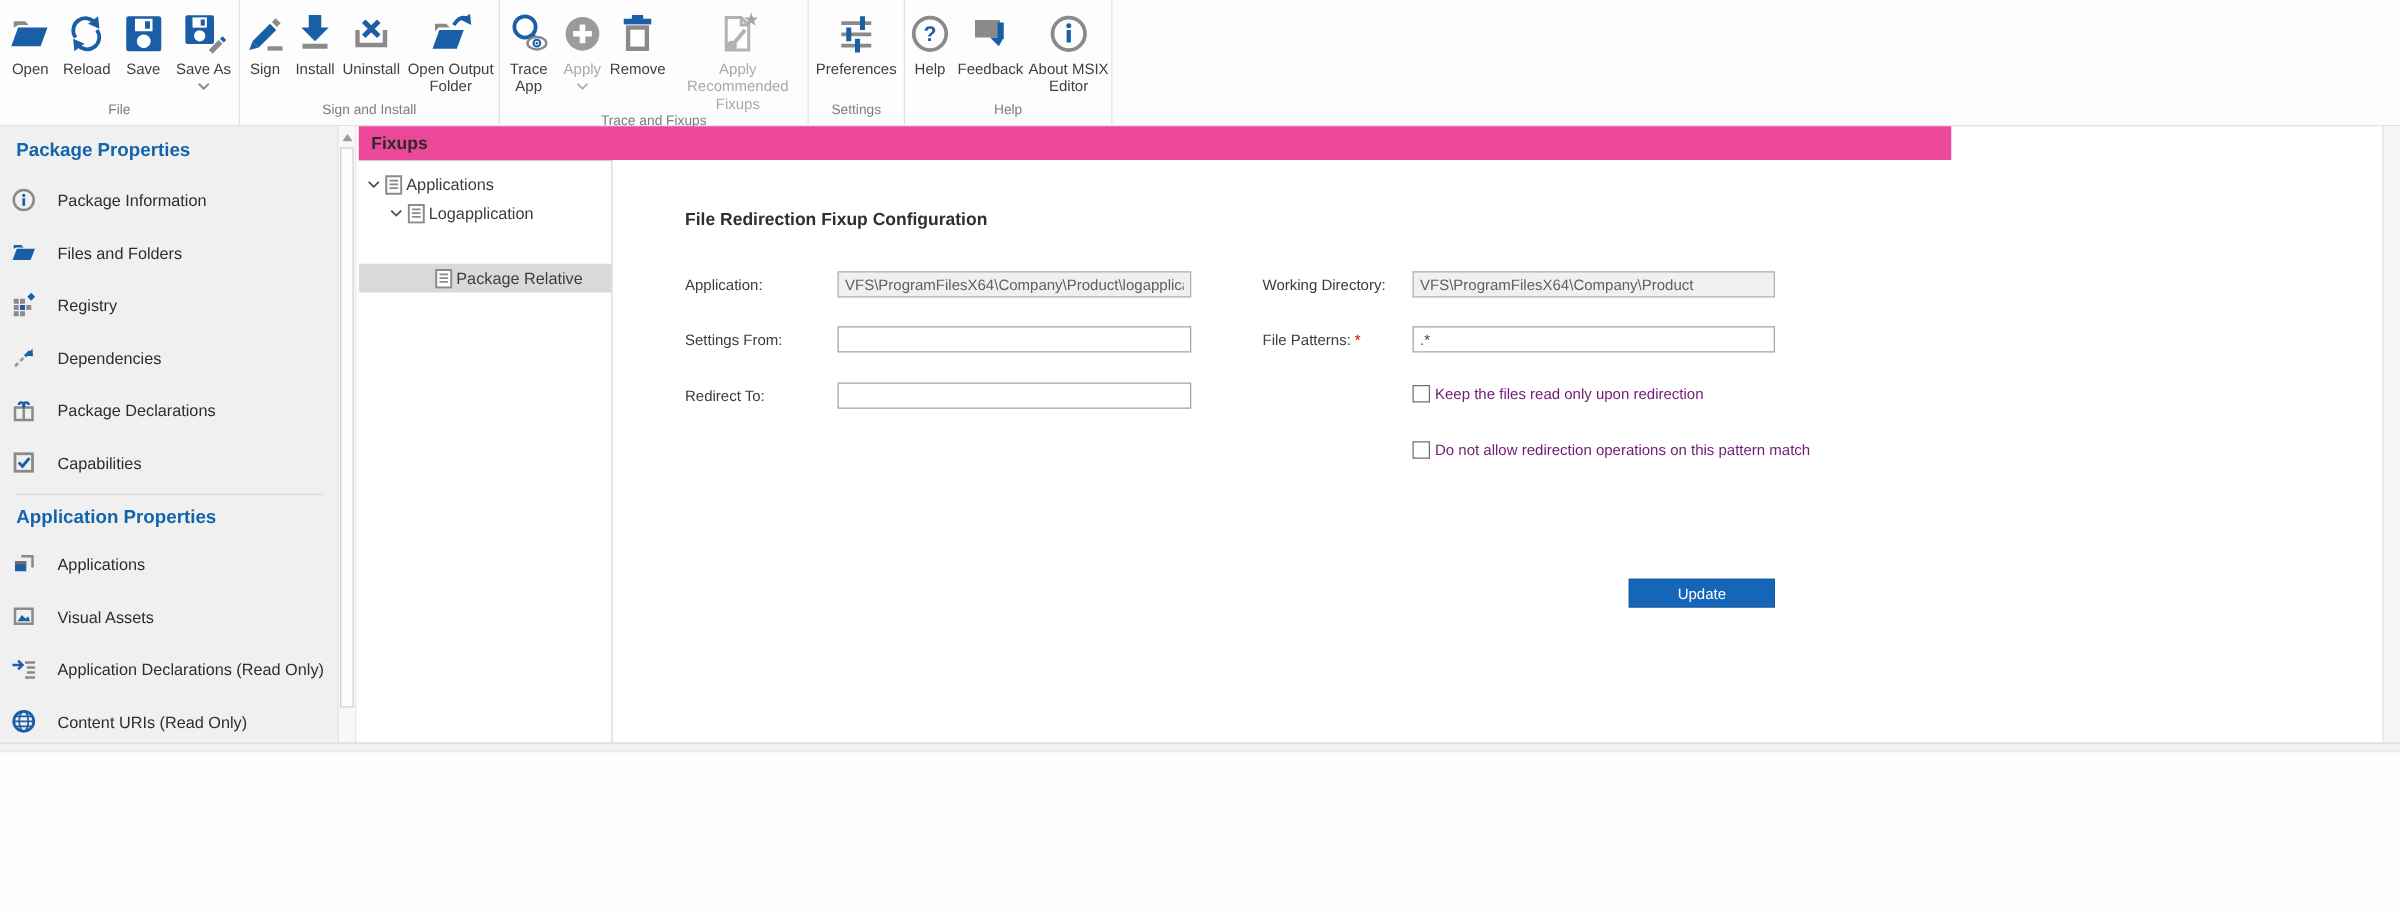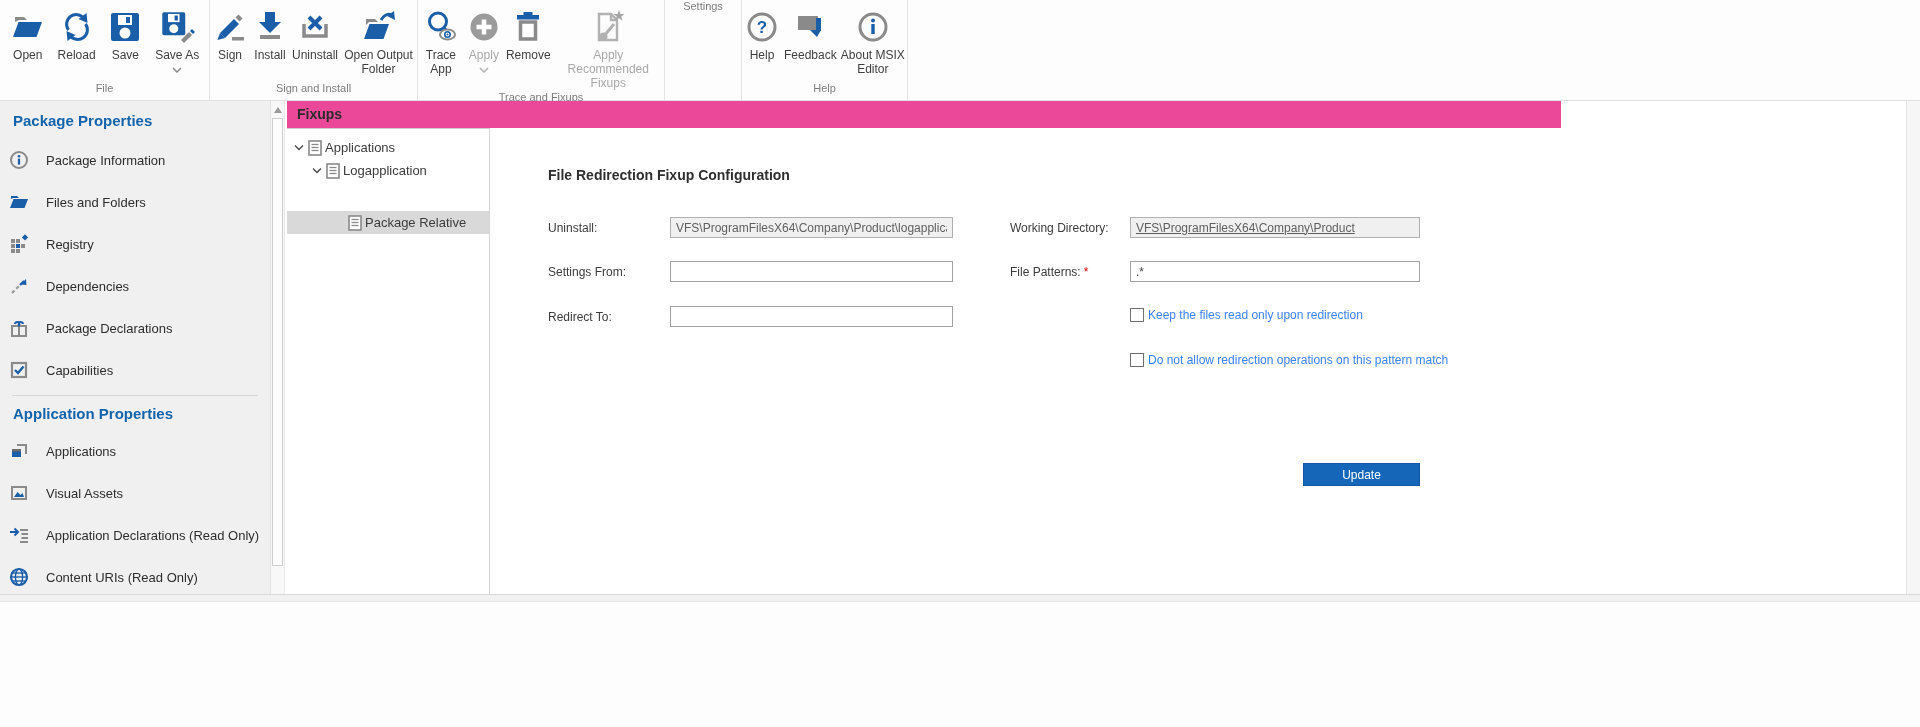--- a/index.html
+++ b/index.html
@@ -52,40 +52,40 @@
   .tchev { width:14px; display:flex; align-items:center; }
   .ticon { width:17px; display:flex; align-items:center; }
 
   .form-panel { position:absolute; top:128px; left:491px; width:1070px; height:466px; background:#fff; }
   .form-title { position:absolute; left:57px; top:39px; font-size:14px; font-weight:bold; color:#2f2f2f; }
   .flabel { position:absolute; font-size:12px; color:#3c3c3c; line-height:14px; white-space:nowrap; }
   .req { color:#d00000; margin-left:3px; }
   .tb { position:absolute; height:21px; border:1px solid #a3a3a3; font-size:12px;
     color:#444; padding:0 5px; background:#fff; font-family:"Liberation Sans","DejaVu Sans",sans-serif; }
   .tb.ro { background:#f0f0f1; color:#5f5f5f; border-color:#b0b0b0; }
-  .cbrow { position:absolute; display:flex; align-items:center; font-size:12px; color:#3b82f6; cursor:pointer; }
+  .cbrow { position:absolute; display:flex; align-items:center; font-size:12px; color:#701a75; cursor:pointer; }
   .cbbox { width:14px; height:14px; border:1px solid #707070; background:#fff; margin-right:4px; flex:none; }
   .update-btn { position:absolute; left:812px; top:335px; width:117px; height:23px;
     background:#1565b8; color:#fff; border:1px solid #1258a2; font-size:12px; cursor:pointer;
     font-family:"Liberation Sans","DejaVu Sans",sans-serif; }
 
   .right-scroll { position:absolute; top:101px; left:1906px; width:14px; height:493px;
     background:#f6f6f7; border-left:1px solid #e3e3e3; }
   .bottom-strip { position:absolute; top:594px; left:0; width:1920px; height:8px;
     background:#f1f1f2; border-top:1px solid #d9d9d9; border-bottom:1px solid #e7e7e7; }
   .below-area { position:absolute; top:602px; left:0; width:1920px; height:125px; background:#fdfdfd; }
 </style>
 </head>
 <body>
 
 <div class="stage">
 
   <div class="ribbon">
 
-    <div class="rgroup" style="width:210px">
+    <div class="rgroup" style="width:192px">
       <div class="gbtns">
         <div class="rbtn">
           <div class="ric">
             <svg width="36" height="36" viewBox="0 0 36 36">
                 <path fill="#8a8a8a" d="M5 13v-5h9l3 3h-8z"></path>
                 <path fill="#1b5ea8" d="M3 28 L8.5 13 H32 L26.5 28 Z"></path>
               </svg>
           </div>
           <div class="rlabel">Open</div>
         </div>
@@ -226,20 +226,35 @@
                 <polygon points="29,1 30.4,5 34.5,5 31.3,7.6 32.4,11.6 29,9.2 25.6,11.6 26.7,7.6 23.5,5 27.6,5" fill="#a5a5a5"></polygon>
               </svg>
           </div>
           <div class="rlabel w118">Apply Recommended Fixups</div>
         </div>
       </div>
       <div class="glabel">Trace and Fixups</div>
     </div>
 
     <div class="rgroup" style="width:77px">
+      <div class="gbtns">
+        <div class="rbtn">
+          <div class="ric">
+            <svg width="36" height="36" viewBox="0 0 36 36">
+                <rect x="6" y="8" width="24" height="3" fill="#8a8a8a"></rect>
+                <rect x="21" y="4" width="4" height="11" fill="#1b5ea8"></rect>
+                <rect x="6" y="17" width="24" height="3" fill="#8a8a8a"></rect>
+                <rect x="10" y="13" width="4" height="11" fill="#1b5ea8"></rect>
+                <rect x="6" y="26" width="24" height="3" fill="#8a8a8a"></rect>
+                <rect x="17" y="22" width="4" height="11" fill="#1b5ea8"></rect>
+              </svg>
+          </div>
+          <div class="rlabel">Preferences</div>
+        </div>
+      </div>
       <div class="glabel">Settings</div>
     </div>
 
     <div class="rgroup" style="width:166px">
       <div class="gbtns">
         <div class="rbtn">
           <div class="ric">
             <svg width="36" height="36" viewBox="0 0 36 36">
                 <circle cx="18" cy="18" r="13" fill="none" stroke="#8a8a8a" stroke-width="3"></circle>
                 <text x="18" y="24" text-anchor="middle" font-size="17" font-weight="bold" fill="#1b5ea8" font-family="Liberation Sans,DejaVu Sans,sans-serif">?</text>
@@ -439,25 +454,25 @@
             <line x1="3.5" y1="10.5" x2="10.5" y2="10.5" stroke="#8a8a8a" stroke-width="1.3"></line>
           </svg>
         </span>
       <span>Package Relative</span>
     </div>
   </div>
 
   <div class="form-panel">
     <div class="form-title">File Redirection Fixup Configuration</div>
 
-    <div class="flabel" style="left:57px; top:93px;">Uninstall:</div>
+    <div class="flabel" style="left:57px; top:93px;">Application:</div>
     <input class="tb ro" style="left: 179px; top: 89px; width: 283px;" readonly="" value="VFS\ProgramFilesX64\Company\Product\logapplication....">
 
     <div class="flabel" style="left:519px; top:93px;">Working Directory:</div>
-    <input class="tb ro" style="left: 639px; top: 89px; width: 290px; text-decoration: underline;" readonly="" value="VFS\ProgramFilesX64\Company\Product">
+    <input class="tb ro" style="left: 639px; top: 89px; width: 290px;" readonly="" value="VFS\ProgramFilesX64\Company\Product">
 
     <div class="flabel" style="left:57px; top:137px;">Settings From:</div>
     <input class="tb" style="left: 179px; top: 133px; width: 283px;" value="">
 
     <div class="flabel" style="left:519px; top:137px;">
       <span>File Patterns:</span><span class="req">*</span>
     </div>
     <input class="tb" style="left: 639px; top: 133px; width: 290px;" value=".*">
 
     <div class="flabel" style="left:57px; top:182px;">Redirect To:</div>

